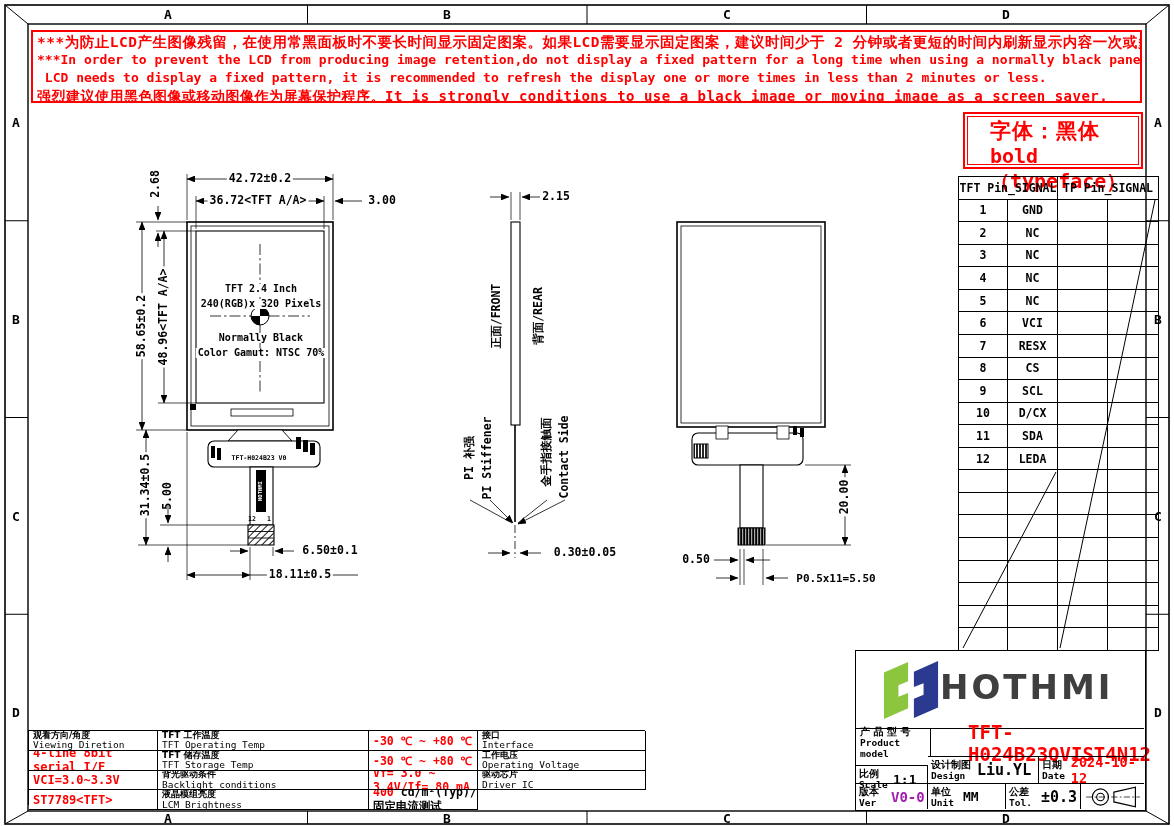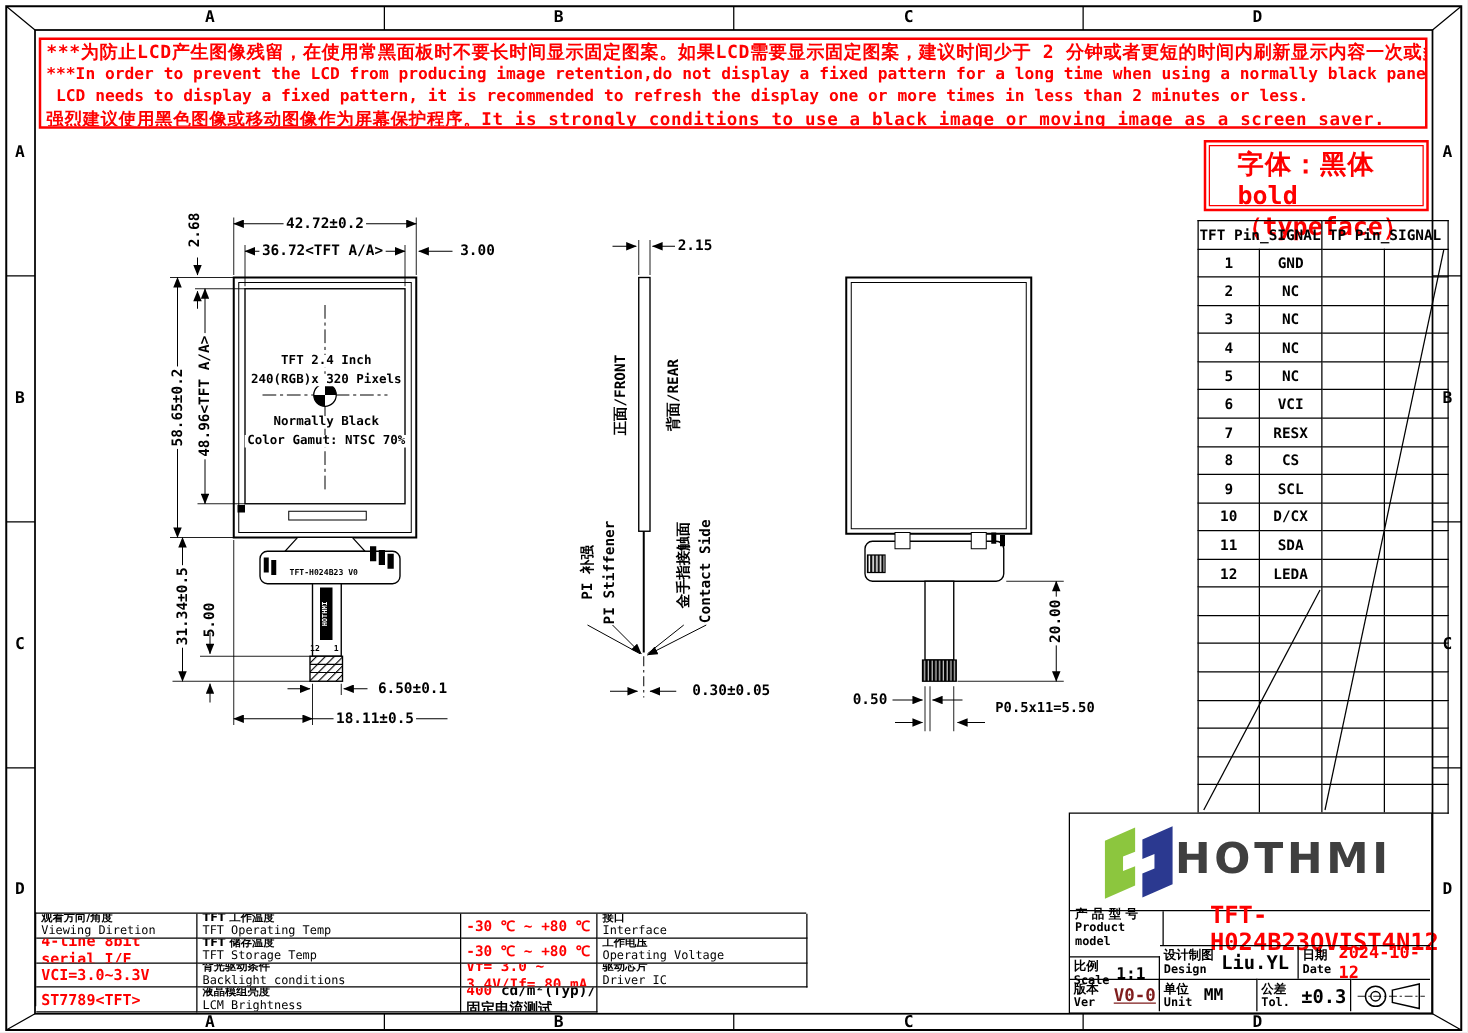--- a/index.html
+++ b/index.html
@@ -325,21 +325,21 @@
           <span class="en">Date</span>
         </div>
       <div style="font:bold 13.5px 'DejaVu Sans Mono',monospace;color:#fe0000;">2024-10-12</div>
     </div>
 
     <div class="tcell" style="left:0;top:132px;width:72px;height:26px;border-top:1px solid #000;border-right:1px solid #000;">
       <div class="tlabel" style="padding-left:3px;width:32px;">
           <span class="cn">版本</span>
           <span class="en">Ver</span>
         </div>
-      <div style="font:bold 14px 'DejaVu Sans Mono',monospace;color:#7f1d1d;text-decoration:underline;">V0-0</div>
+      <div style="font:bold 14px 'DejaVu Sans Mono',monospace;color:#a21caf;">V0-0</div>
     </div>
     <div class="tcell" style="left:72px;top:132px;width:78px;height:26px;border-top:1px solid #000;border-right:1px solid #000;">
       <div class="tlabel" style="padding-left:3px;width:32px;">
           <span class="cn">单位</span>
           <span class="en">Unit</span>
         </div>
       <div style="font:bold 13px 'DejaVu Sans Mono',monospace;">MM</div>
     </div>
     <div class="tcell" style="left:150px;top:132px;width:75px;height:26px;border-top:1px solid #000;border-right:1px solid #000;">
       <div class="tlabel" style="padding-left:3px;width:32px;">
@@ -513,16 +513,16 @@
     <div class="vt dim" style="left:497px;top:316px;">正面/FRONT</div>
     <div class="vt dim" style="left:539px;top:316px;">背面/REAR</div>
     <div class="vt dim" style="left:470px;top:458px;">PI 补强</div>
     <div class="vt dim" style="left:488px;top:458px;">PI Stiffener</div>
     <div class="vt dim" style="left:547px;top:452px;">金手指接触面</div>
     <div class="vt dim" style="left:565px;top:457px;">Contact Side</div>
     <div class="ht dim wbg" style="left:585px;top:553px;">0.30±0.05</div>
 
     <div class="vt dim wbg" style="left:845px;top:497px;">20.00</div>
     <div class="ht dim" style="left:696px;top:560px;">0.50</div>
-    <div class="ht dim" style="left:836px;top:566px;font-size:11px;">P0.5x11=5.50</div>
+    <div class="ht dim" style="left:836px;top:578px;font-size:11px;">P0.5x11=5.50</div>
   </div>
 
 </div>
 
 </body></html>

